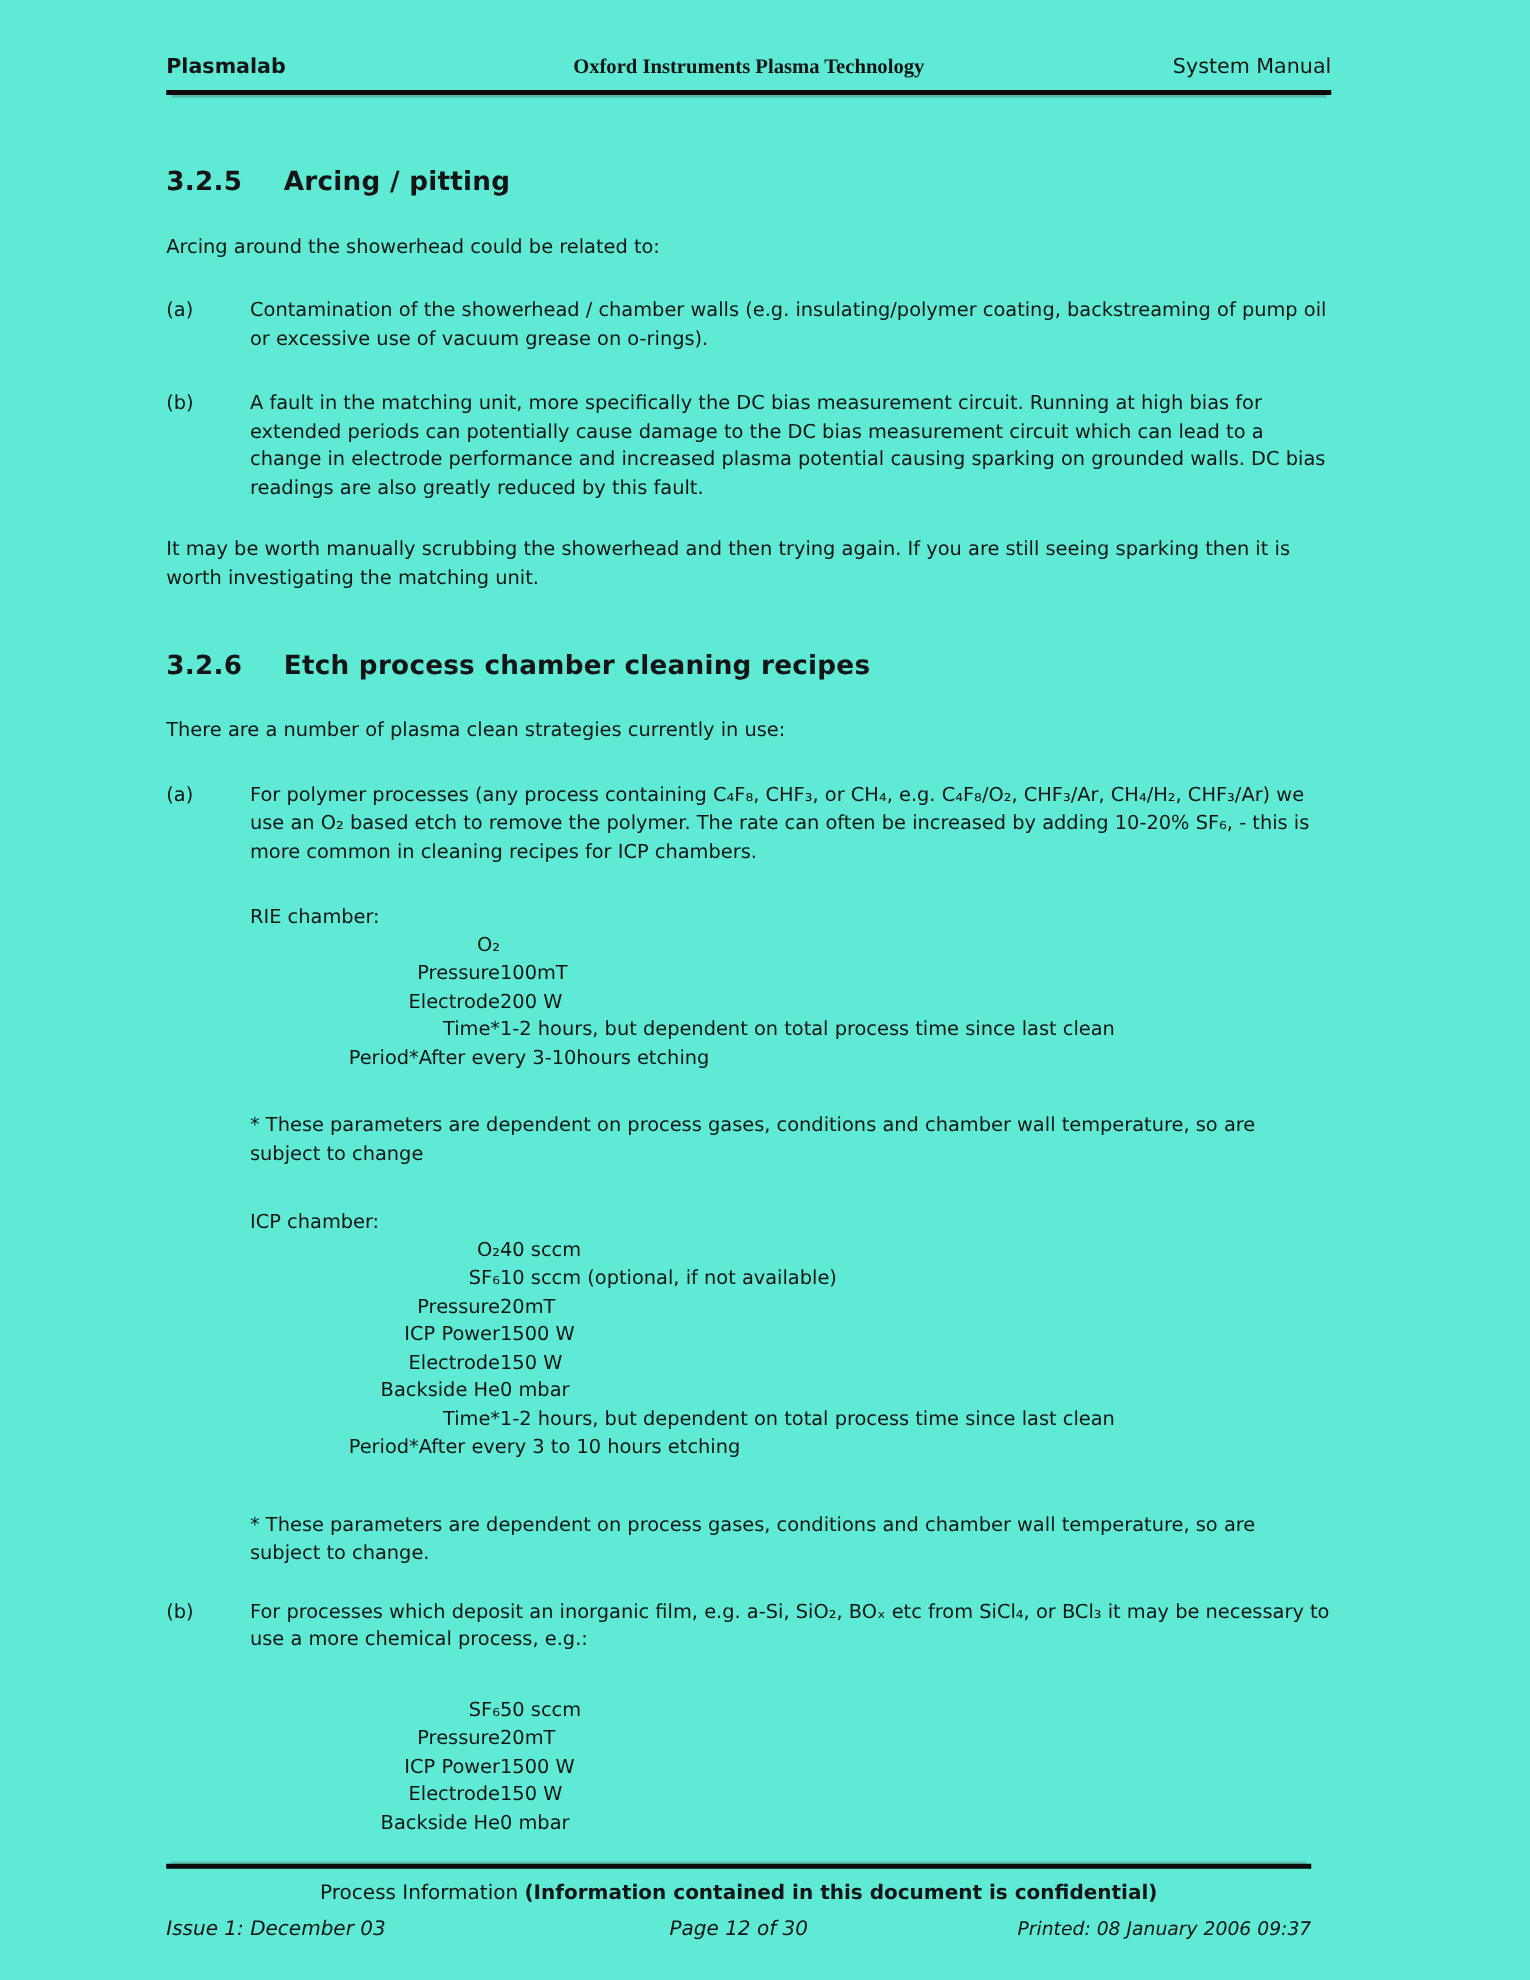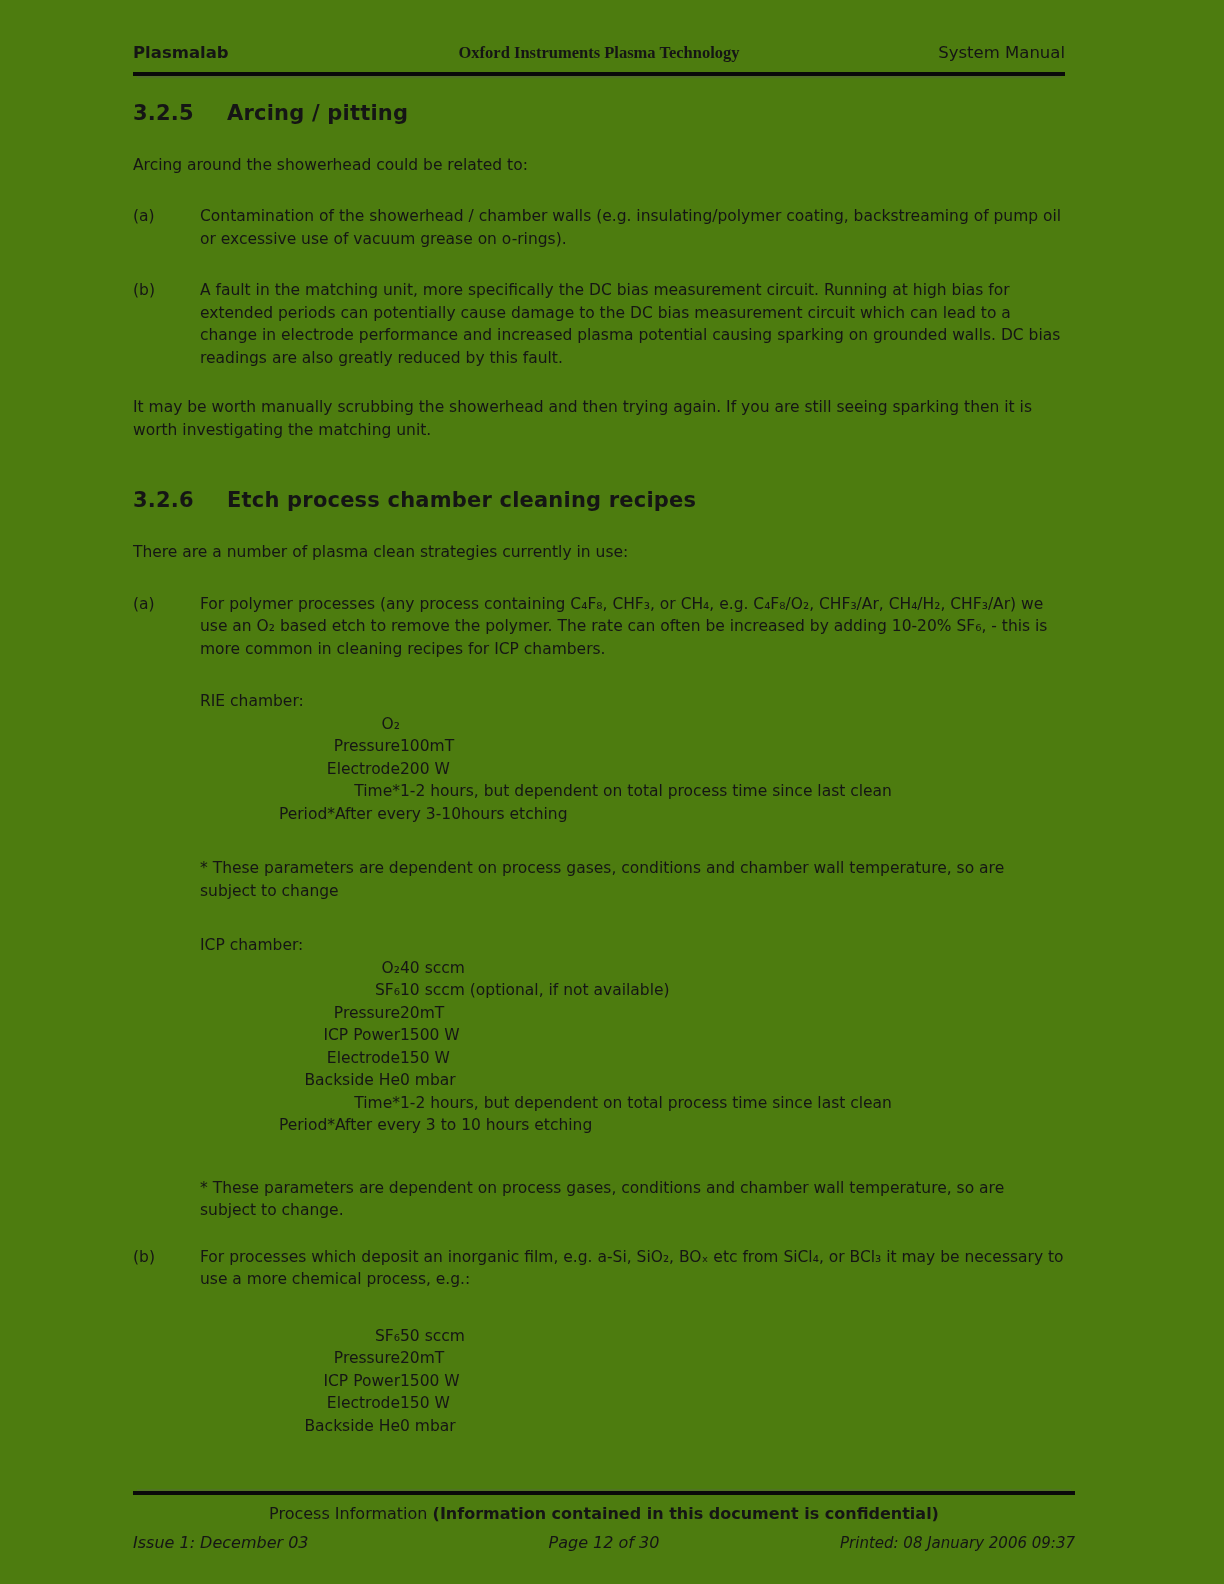--- a/index.html
+++ b/index.html
@@ -2,21 +2,21 @@
 <html><head>
 <meta charset="utf-8">
 <style>
   * { margin: 0; padding: 0; box-sizing: border-box; }
   html, body { background: #e8e8e8; }
   .page {
     position: relative;
     width: 1224px;
     height: 1584px;
     margin: 0 auto;
-    background: #4d7c0f;
+    background: #5eead4;
     color: #151515;
     font-family: "DejaVu Sans", "Liberation Sans", sans-serif;
     font-size: 15.5px;
     line-height: 22.5px;
     padding: 42px 159px 0 133px;
     overflow: hidden;
   }
   
   .doc-header {
     display: flex;
@@ -28,21 +28,21 @@
   }
   .doc-header .h-left  { flex: 1; font-weight: bold; }
   .doc-header .h-center{ flex: 2; text-align: center; font-weight: bold; font-family: Liberation Serif, serif; }
   .doc-header .h-right { flex: 1; text-align: right; font-weight: normal; }
 
   
   h2.sec-heading {
     font-size: 21px;
     line-height: 27px;
     font-weight: bold;
-    margin-top: 24px;
+    margin-top: 56px;
     letter-spacing: 0.2px;
   }
   h2.sec-heading .sec-num { display: inline-block; width: 94px; }
   h2.h-326 { margin-top: 46px; }
 
   p.body-p { margin-top: 27px; }
 
   
   .list-item { display: flex; margin-top: 29px; }
   .list-item .marker { width: 67px; flex: 0 0 67px; }
@@ -60,21 +60,21 @@
   .r-row .r-label { width: 200px; flex: 0 0 200px; text-align: right; }
   .r-row.period .r-label { width: 135px; flex: 0 0 135px; }
   .r-row .r-value { flex: 1; }
 
   .item-b { margin-top: 24px; }
 
   
   .doc-footer {
     position: absolute;
     left: 133px;
-    right: 149px;
+    right: 175px;
     bottom: 30px;
   }
   .footer-rule {
     border-top: 4px solid #0a0a0a;
     box-shadow: 0 -6px 0 -4px rgba(90,90,90,0.25);
     padding-top: 8px;
   }
   .footer-line1 { text-align: center; font-size: 16px; line-height: 22px; }
   .footer-line1 .bold-part { font-weight: bold; }
   .footer-line2 { display: flex; align-items: baseline; margin-top: 7px; font-style: italic; }

